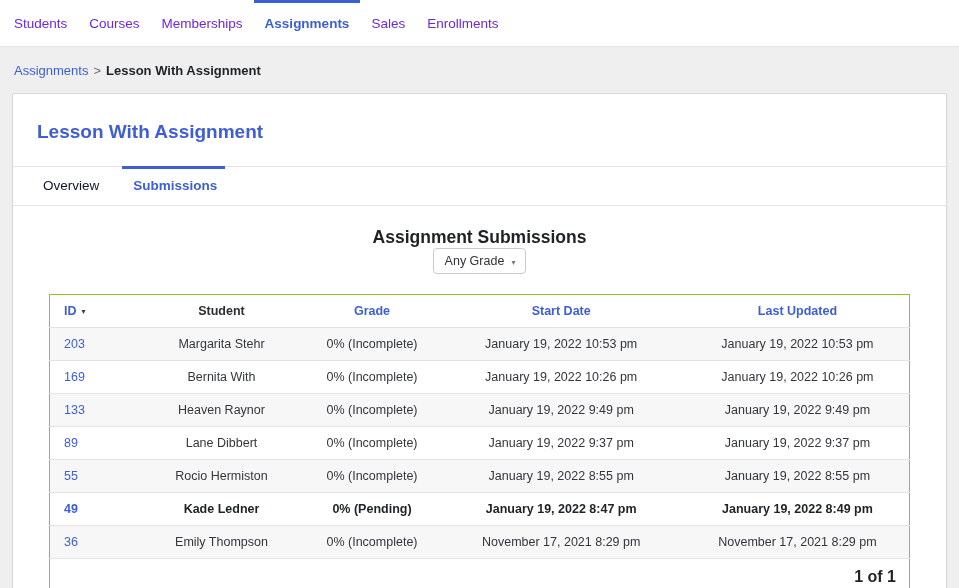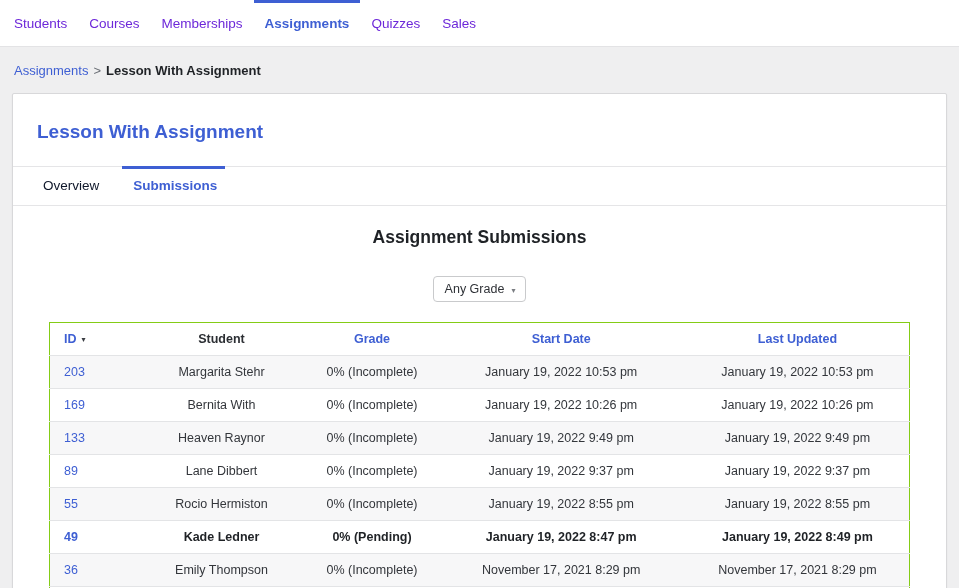--- a/index.html
+++ b/index.html
@@ -114,21 +114,20 @@
     background: #fff;
     border: 1px solid #c9cacc;
     border-radius: 4px;
     padding: 5px 10px 5px 11px;
     font-size: 12.5px;
     color: #2f3237;
     font-family: inherit;
     cursor: pointer;
     display: inline-flex;
     align-items: center;
-    margin-top: 28px;
   }
   .filter-btn .caret {
     font-size: 8px;
     color: #7a7d82;
     margin-left: 7px;
     transform: translateY(0.5px);
   }
 
   
   table {
@@ -177,22 +176,22 @@
   }
 </style>
 </head>
 <body>
 
 <nav class="topnav">
   <div class="nav-item">Students</div>
   <div class="nav-item">Courses</div>
   <div class="nav-item">Memberships</div>
   <div class="nav-item active">Assignments</div>
-  <div class="nav-item">Quizzes</div>
   <div class="nav-item">Sales</div>
+  <div class="nav-item">Enrollments</div>
 </nav>
 
 <div class="breadcrumb">
   <a>Assignments</a><span class="sep">&gt;</span><span class="current">Lesson With Assignment</span>
 </div>
 
 <div class="card">
 
   <div class="card-header">
     <h1 class="page-title">Lesson With Assignment</h1>

